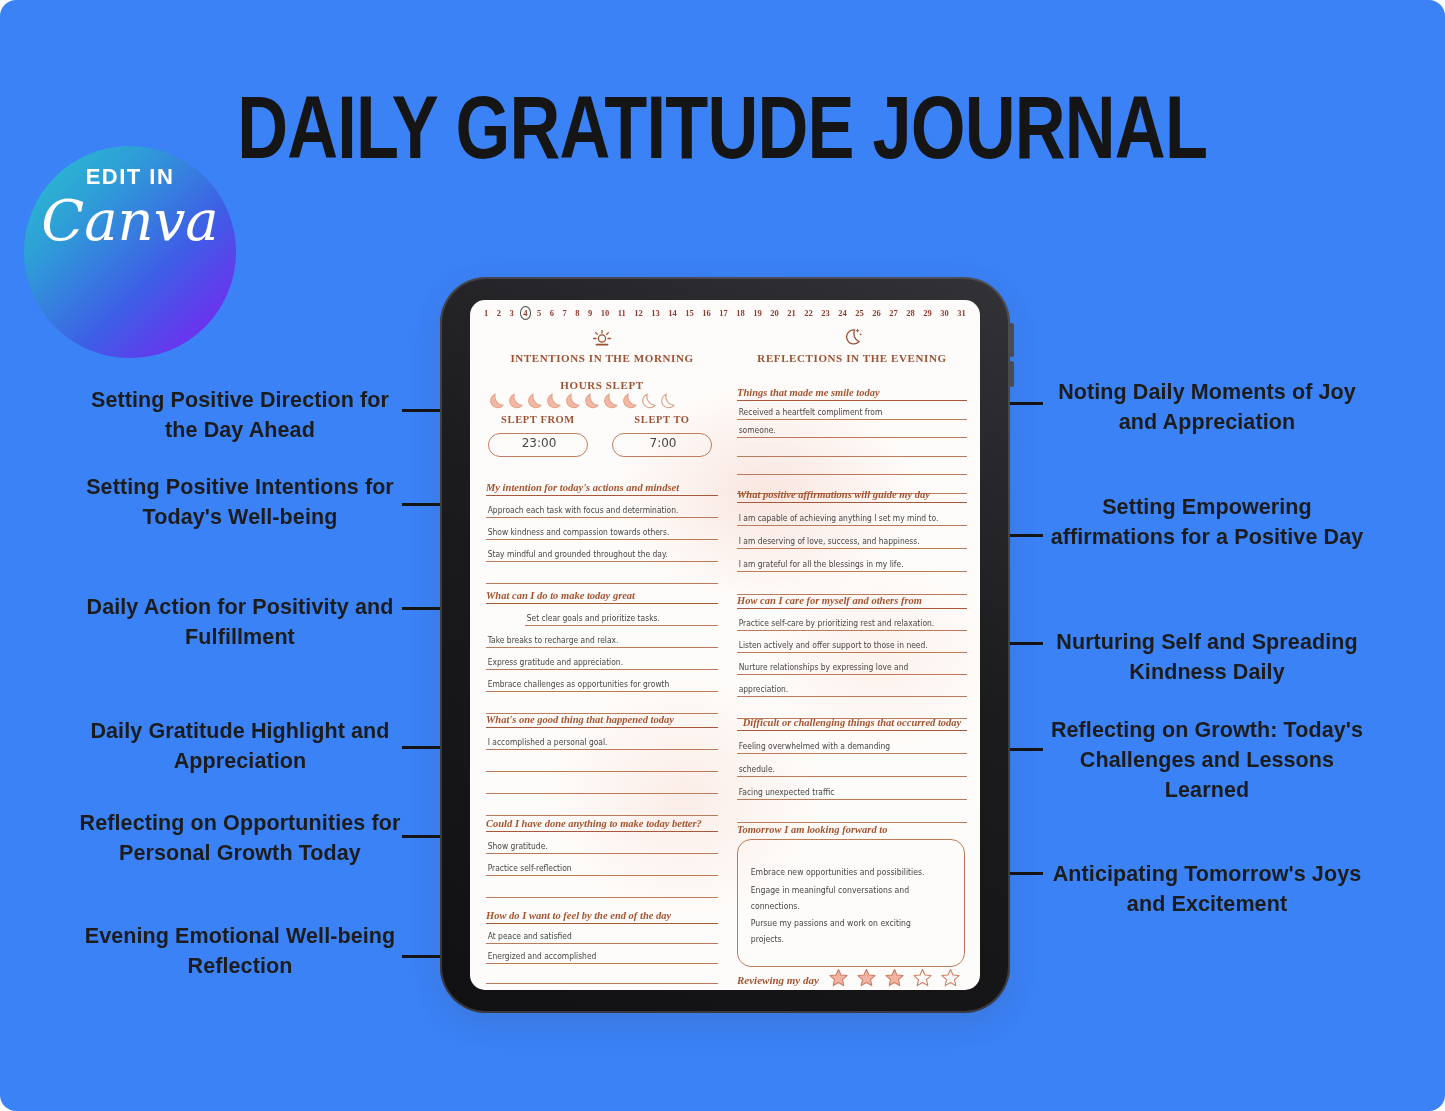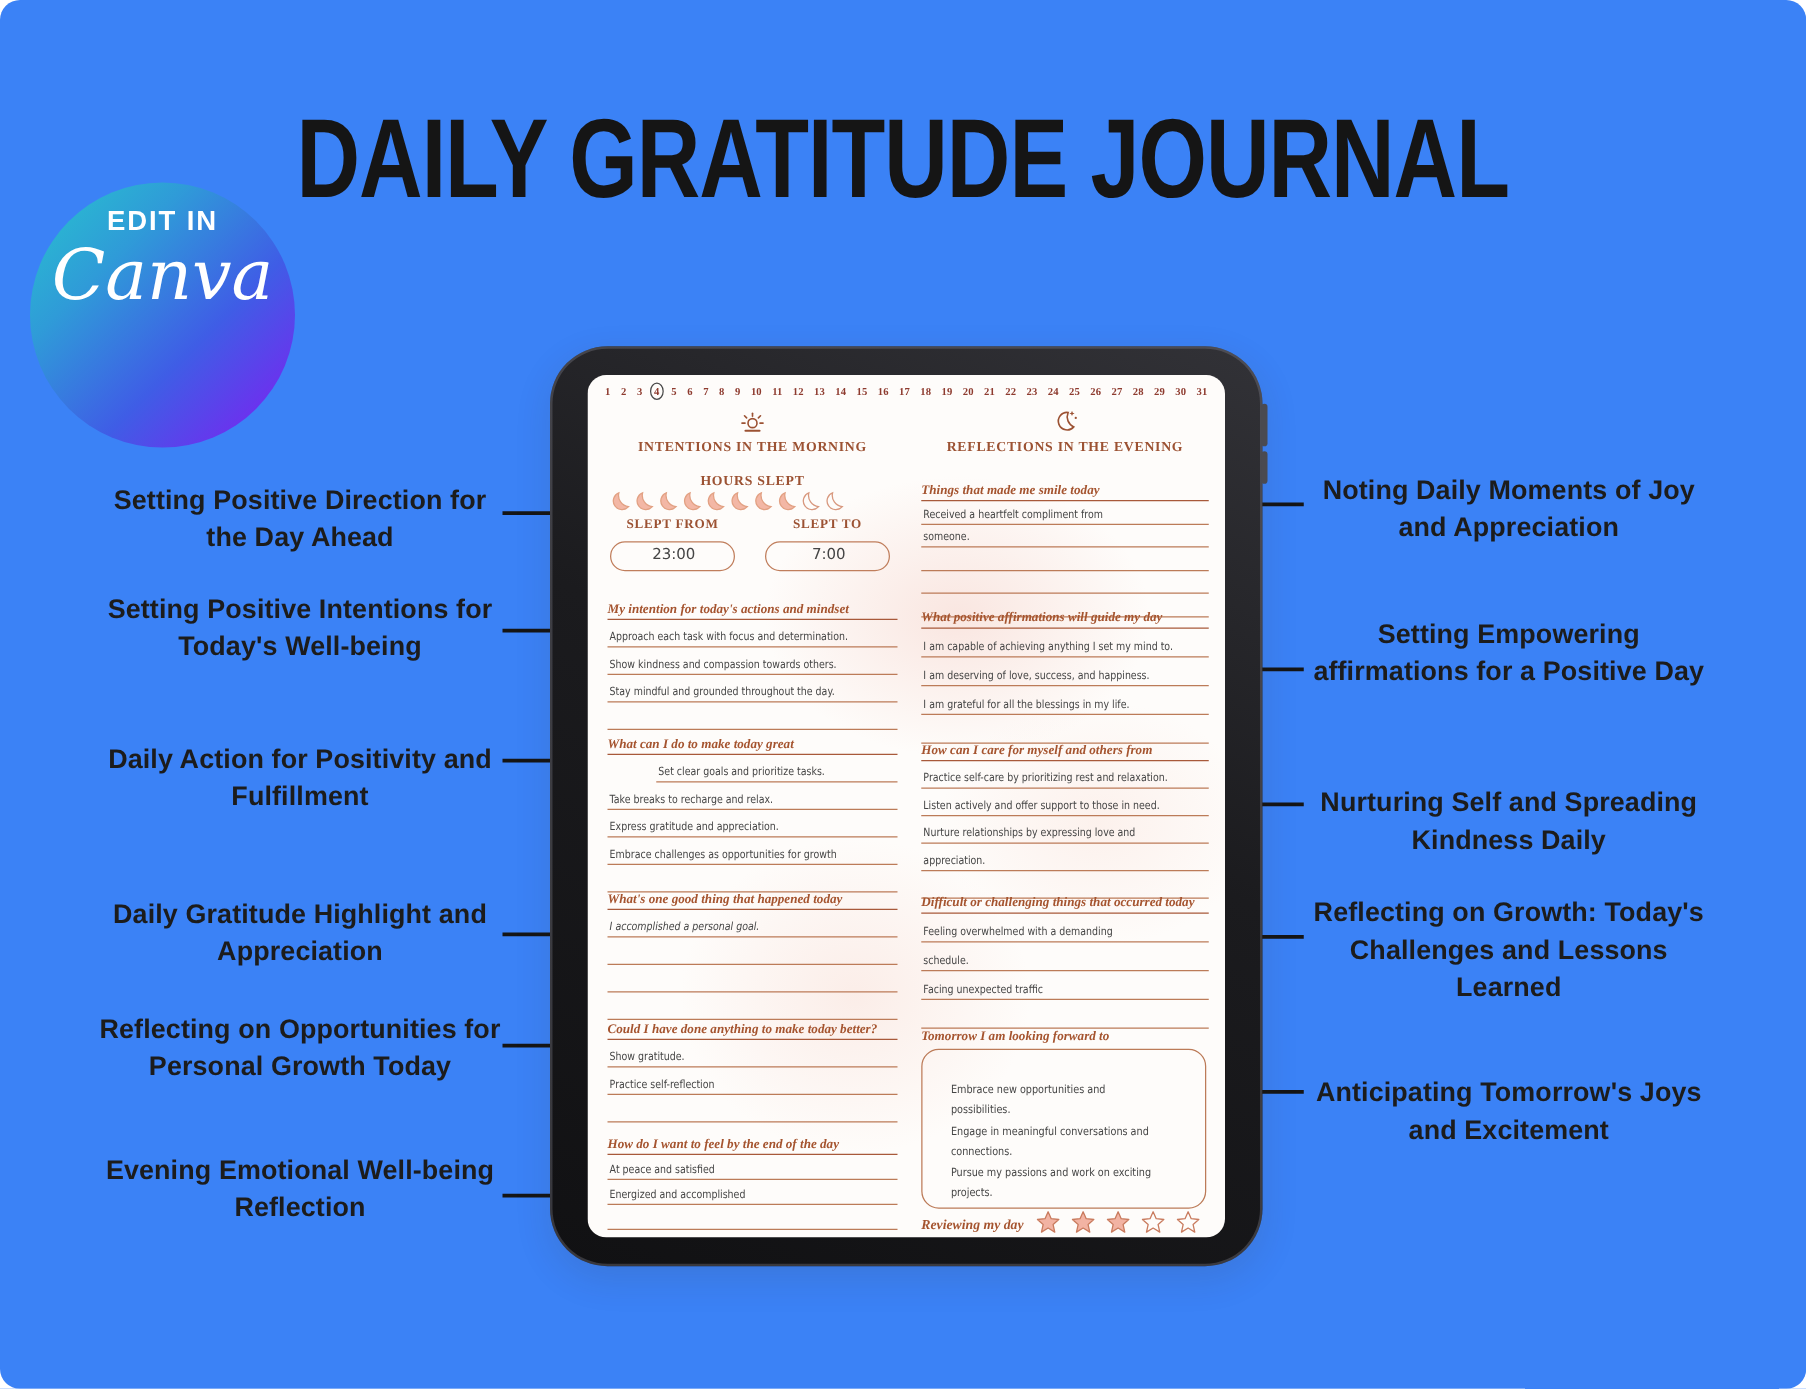--- a/index.html
+++ b/index.html
@@ -88,21 +88,21 @@
   }
   .sec-title.noline{border-bottom:none;}
   .rule-row{border-bottom:1.4px solid #bc7b58; display:flex; align-items:flex-end;}
   .hand{
     display:inline-block; font-family:"DejaVu Sans", sans-serif; font-size:9px; color:#454545;
     white-space:nowrap; line-height:1.15; padding:0 0 1.5px 2px;
     transform:scaleX(0.84); transform-origin:left bottom;
   }
   .tbox{
     position:absolute; left:0; right:2px; border:1.5px solid #bc7b58; border-radius:14px;
-    padding:24px 8px 6px 21px; box-sizing:border-box;
+    padding:24px 8px 6px 11px; box-sizing:border-box;
   }
   .tbox .hand{white-space:normal; line-height:16px; display:block; transform:scaleX(0.86);}
 
   .review-row{position:absolute; top:668px; left:0; display:flex; align-items:center;}
   .review-label{
     font-family:"Liberation Serif", serif; font-style:italic; font-weight:bold;
     font-size:11px; color:#a5542f;
   }
   .stars{display:flex; gap:9px; margin-left:10px;}
 
@@ -319,21 +319,21 @@
               <div class="rule-row" style="height: 21px; text-align: right;">
                 <span class="hand">Embrace challenges as opportunities for growth</span>
                 <span></span>
               </div>
               <div class="rule-row" style="height: 21px;">
                 <span></span>
               </div>
             </div>
             <div class="jsection" style="top: 414px;">
               <div class="sec-title">What's one good thing that happened today</div>
-              <div class="rule-row" style="height: 21px; font-style: italic;">
+              <div class="rule-row" style="height: 21px;">
                 <span class="hand">I accomplished a personal goal.</span>
                 <span></span>
               </div>
               <div class="rule-row" style="height: 21px;">
                 <span></span>
               </div>
               <div class="rule-row" style="height: 21px;">
                 <span></span>
               </div>
               <div class="rule-row" style="height: 21px;">
@@ -437,21 +437,21 @@
                 <span></span>
               </div>
               <div class="rule-row" style="height: 21px;">
                 <span class="hand">appreciation.</span>
                 <span></span>
               </div>
               <div class="rule-row" style="height: 21px;">
                 <span></span>
               </div>
             </div>
-            <div class="jsection" style="top: 417px;">
+            <div class="jsection" style="top: 417px; text-align: center;">
               <div class="sec-title">Difficult or challenging things that occurred today</div>
               <div class="rule-row" style="height: 22px;">
                 <span class="hand">Feeling overwhelmed with a demanding</span>
                 <span></span>
               </div>
               <div class="rule-row" style="height: 22px;">
                 <span class="hand">schedule.</span>
                 <span></span>
               </div>
               <div class="rule-row" style="height: 22px;">

